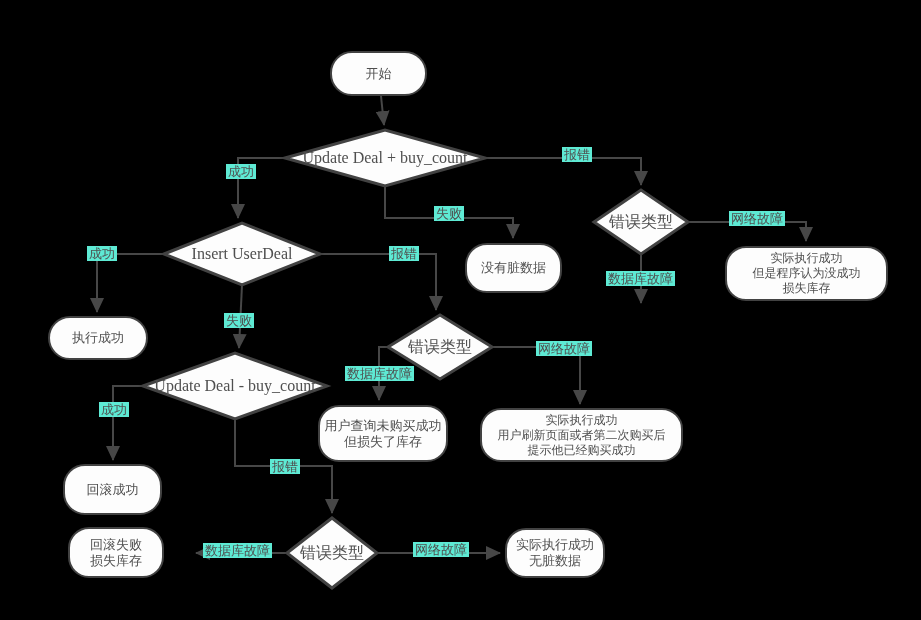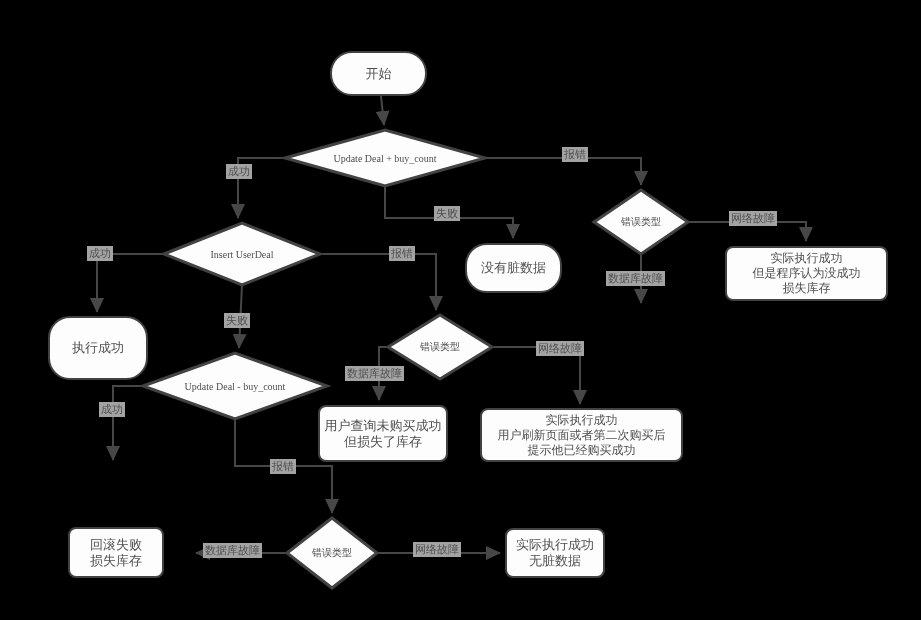--- a/index.html
+++ b/index.html
@@ -17,36 +17,36 @@
     background:#fdfdfd;
     border:2.5px solid #424242;
     color:#4f4f4f;
     display:flex;align-items:center;justify-content:center;
     text-align:center;
     font-size:13px;line-height:16px;
     white-space:pre-line;
     z-index:2;
   }
   .terminator{border-radius:22px;}
-  .result{border-radius:8px;}
+  .result{border-radius:21px;}
   .small-text{font-size:12px;line-height:15px;}
   .dlabel{
     position:absolute;
     transform:translate(-50%,-50%);
     color:#4f4f4f;
-    font-size:10px;
+    font-size:16px;
     white-space:nowrap;
     z-index:2;
     text-align:center;
   }
   .elabel{
     position:absolute;
-    background:#a3a3a3;
+    background:#5eead4;
     color:#4f4f4f;
-    font-size:11px;
+    font-size:13px;
     line-height:15px;
     padding:0 2px;
     white-space:nowrap;
     z-index:3;
   }
 </style>
 </head>
 <body>
 
 <div id="canvas">
@@ -83,34 +83,35 @@
       <polygon points="388,347 440,315 492,347 440,379"></polygon>
       <polygon points="143,386 235,353 327,386 235,419"></polygon>
       <polygon points="287,553 332,518 377,553 332,588"></polygon>
     </g>
   </svg>
 
   <div class="node terminator" style="left:330px;top:51px;width:97px;height:45px;">开始</div>
 
   <div class="node terminator" style="left:465px;top:243px;width:97px;height:50px;">没有脏数据</div>
 
-  <div class="node terminator" style="left:48px;top:316px;width:100px;height:64px;">执行成功</div>
+  <div class="node terminator" style="left:48px;top:316px;width:100px;height:44px;">执行成功</div>
 
   <div class="node result small-text" style="left:725px;top:246px;width:163px;height:55px;">实际执行成功
 但是程序认为没成功
 损失库存</div>
 
 
   <div class="node result" style="left:318px;top:405px;width:130px;height:57px;">用户查询未购买成功
 但损失了库存</div>
 
   <div class="node result small-text" style="left:480px;top:408px;width:203px;height:54px;">实际执行成功
 用户刷新页面或者第二次购买后
 提示他已经购买成功</div>
 
+  <div class="node terminator" style="left:63px;top:464px;width:99px;height:51px;">回滚成功</div>
 
   <div class="node result" style="left:68px;top:527px;width:96px;height:51px;">回滚失败
 损失库存</div>
 
   <div class="node result" style="left:505px;top:528px;width:100px;height:50px;">实际执行成功
 无脏数据</div>
 
   <div class="dlabel" style="left:385px;top:158px;">Update Deal + buy_count</div>
   <div class="dlabel" style="left:242px;top:254px;">Insert UserDeal</div>
   <div class="dlabel" style="left:641px;top:222px;">错误类型</div>

